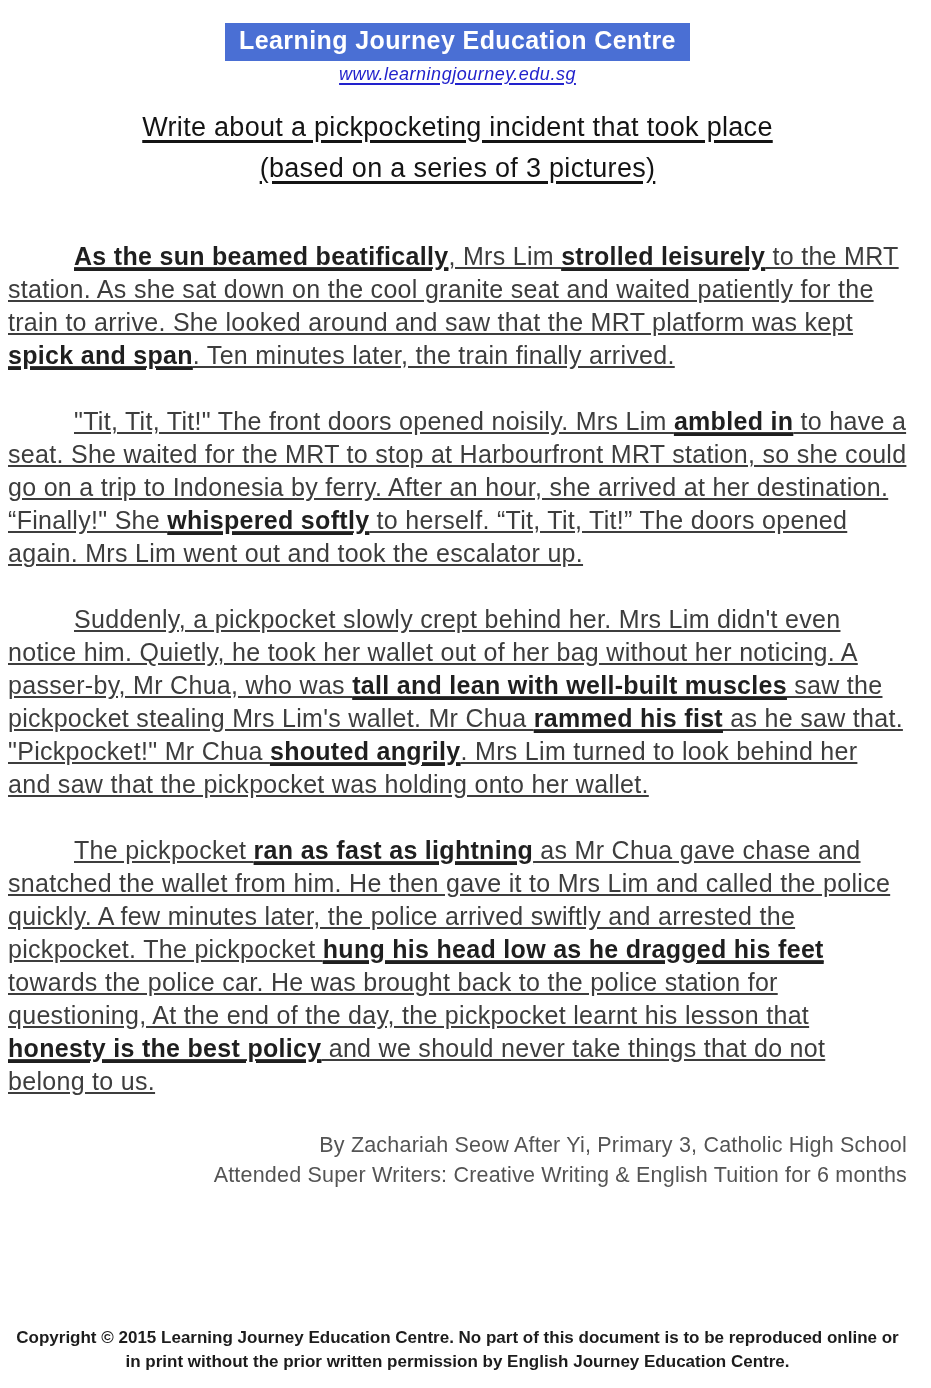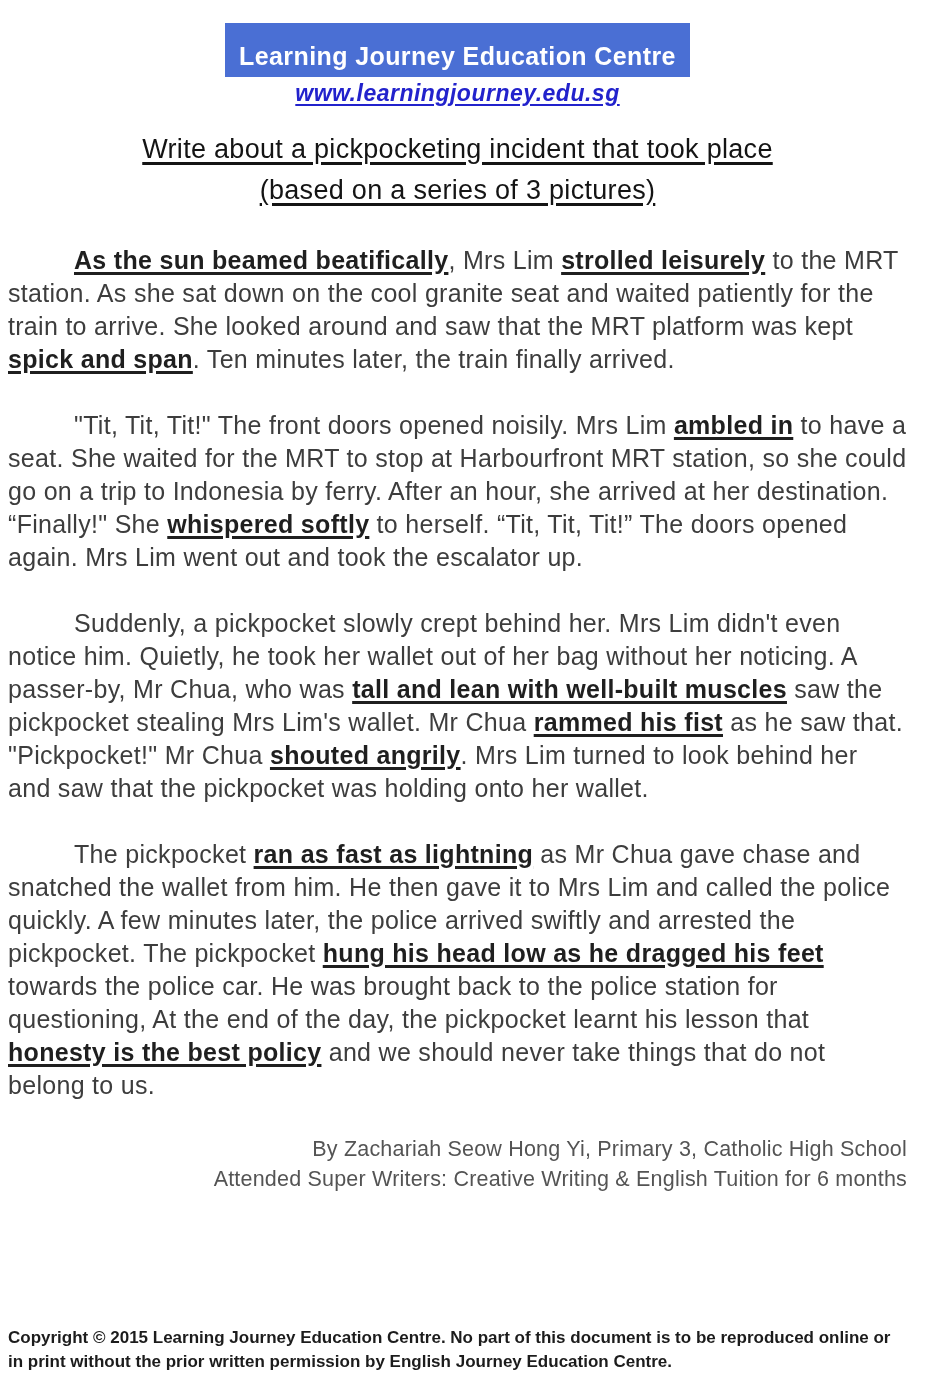--- a/index.html
+++ b/index.html
@@ -16,28 +16,28 @@
     padding: 23px 24px 14px 8px;
     overflow: hidden;
   }
   
   .header { text-align: center; }
   .banner {
     display: inline-block;
     font-weight: 700;
     font-size: 25px;
     letter-spacing: 0.4px;
-    padding: 20px 14px 6px 14px;
+    padding: 4px 14px 6px 14px;
     line-height: 1.1;
   }
   .website {
     display: block;
     margin-top: 3px;
-    font-size: 23px;
-    font-weight: 700;
+    font-size: 18px;
+    font-weight: 400;
     font-style: italic;
     text-decoration: underline;
     text-decoration-thickness: 2px;
     text-underline-offset: 3px;
     letter-spacing: 0.5px;
     cursor: pointer;
   }
   
   .title { margin-top: 27px; text-align: center; color: #141414; }
   .title-line {
@@ -45,21 +45,21 @@
     font-size: 27px;
     font-weight: 400;
     letter-spacing: 0.3px;
     text-decoration: underline;
     text-decoration-thickness: 2.5px;
     text-underline-offset: 4px;
     line-height: 1.16;
   }
   .title-line + .title-line { margin-top: 10px; }
   
-  .essay { margin-top: 38px; }
+  .essay { margin-top: 56px; text-decoration: underline; }
   .para {
     font-size: 25px;
     line-height: 33px;
     letter-spacing: 0.3px;
     text-indent: 66px;
     margin-bottom: 33px;
     color: #3d3d3d;
   }
   .para:last-child { margin-bottom: 0; }
   .em {
@@ -74,21 +74,21 @@
     margin-top: 32px;
     text-align: right;
     font-size: 21.5px;
     line-height: 30px;
     letter-spacing: 0.2px;
     color: #545454;
   }
   
   .footer {
     margin-top: auto;
-    text-align: left;
+    text-align: center;
     font-size: 17px;
     line-height: 24px;
     font-weight: 700;
     color: #1c1c1c;
   }
 </style>
 </head>
 <body>
 
 <div class="page">
@@ -106,21 +106,21 @@
   </h1>
 
   <div class="essay">
     <p class="para"><span class="em">As the sun beamed beatifically</span><span>, Mrs Lim </span><span class="em">strolled leisurely</span><span> to the MRT station. As she sat down on the cool granite seat and waited patiently for the train to arrive. She looked around and saw that the MRT platform was kept </span><span class="em">spick and span</span><span>. Ten minutes later, the train finally arrived.</span></p>
     <p class="para"><span>"Tit, Tit, Tit!" The front doors opened noisily. Mrs Lim </span><span class="em">ambled in</span><span> to have a seat. She waited for the MRT to stop at Harbourfront MRT station, so she could go on a trip to Indonesia by ferry. After an hour, she arrived at her destination. “Finally!" She </span><span class="em">whispered softly</span><span> to herself. “Tit, Tit, Tit!” The doors opened again. Mrs Lim went out and took the escalator up.</span></p>
     <p class="para"><span>Suddenly, a pickpocket slowly crept behind her. Mrs Lim didn't even notice him. Quietly, he took her wallet out of her bag without her noticing. A passer-by, Mr Chua, who was </span><span class="em">tall and lean with well-built muscles</span><span> saw the pickpocket stealing Mrs Lim's wallet. Mr Chua </span><span class="em">rammed his fist</span><span> as he saw that. "Pickpocket!" Mr Chua </span><span class="em">shouted angrily</span><span>. Mrs Lim turned to look behind her and saw that the pickpocket was holding onto her wallet.</span></p>
     <p class="para"><span>The pickpocket </span><span class="em">ran as fast as lightning</span><span> as Mr Chua gave chase and snatched the wallet from him. He then gave it to Mrs Lim and called the police quickly. A few minutes later, the police arrived swiftly and arrested the pickpocket. The pickpocket </span><span class="em">hung his head low as he dragged his feet</span><span> towards the police car. He was brought back to the police station for questioning, At the end of the day, the pickpocket learnt his lesson that </span><span class="em">honesty is the best policy</span><span> and we should never take things that do not belong to us.</span></p>
   </div>
 
   <div class="byline">
-    <div>By Zachariah Seow Hong Yi, Primary 3, Catholic High School</div>
+    <div>By Zachariah Seow After Yi, Primary 3, Catholic High School</div>
     <div>Attended Super Writers: Creative Writing &amp; English Tuition for 6 months</div>
   </div>
 
   <div class="footer">
     <div>Copyright © 2015 Learning Journey Education Centre. No part of this document is to be reproduced online or</div>
     <div>in print without the prior written permission by English Journey Education Centre.</div>
   </div>
 
 </div>
 

